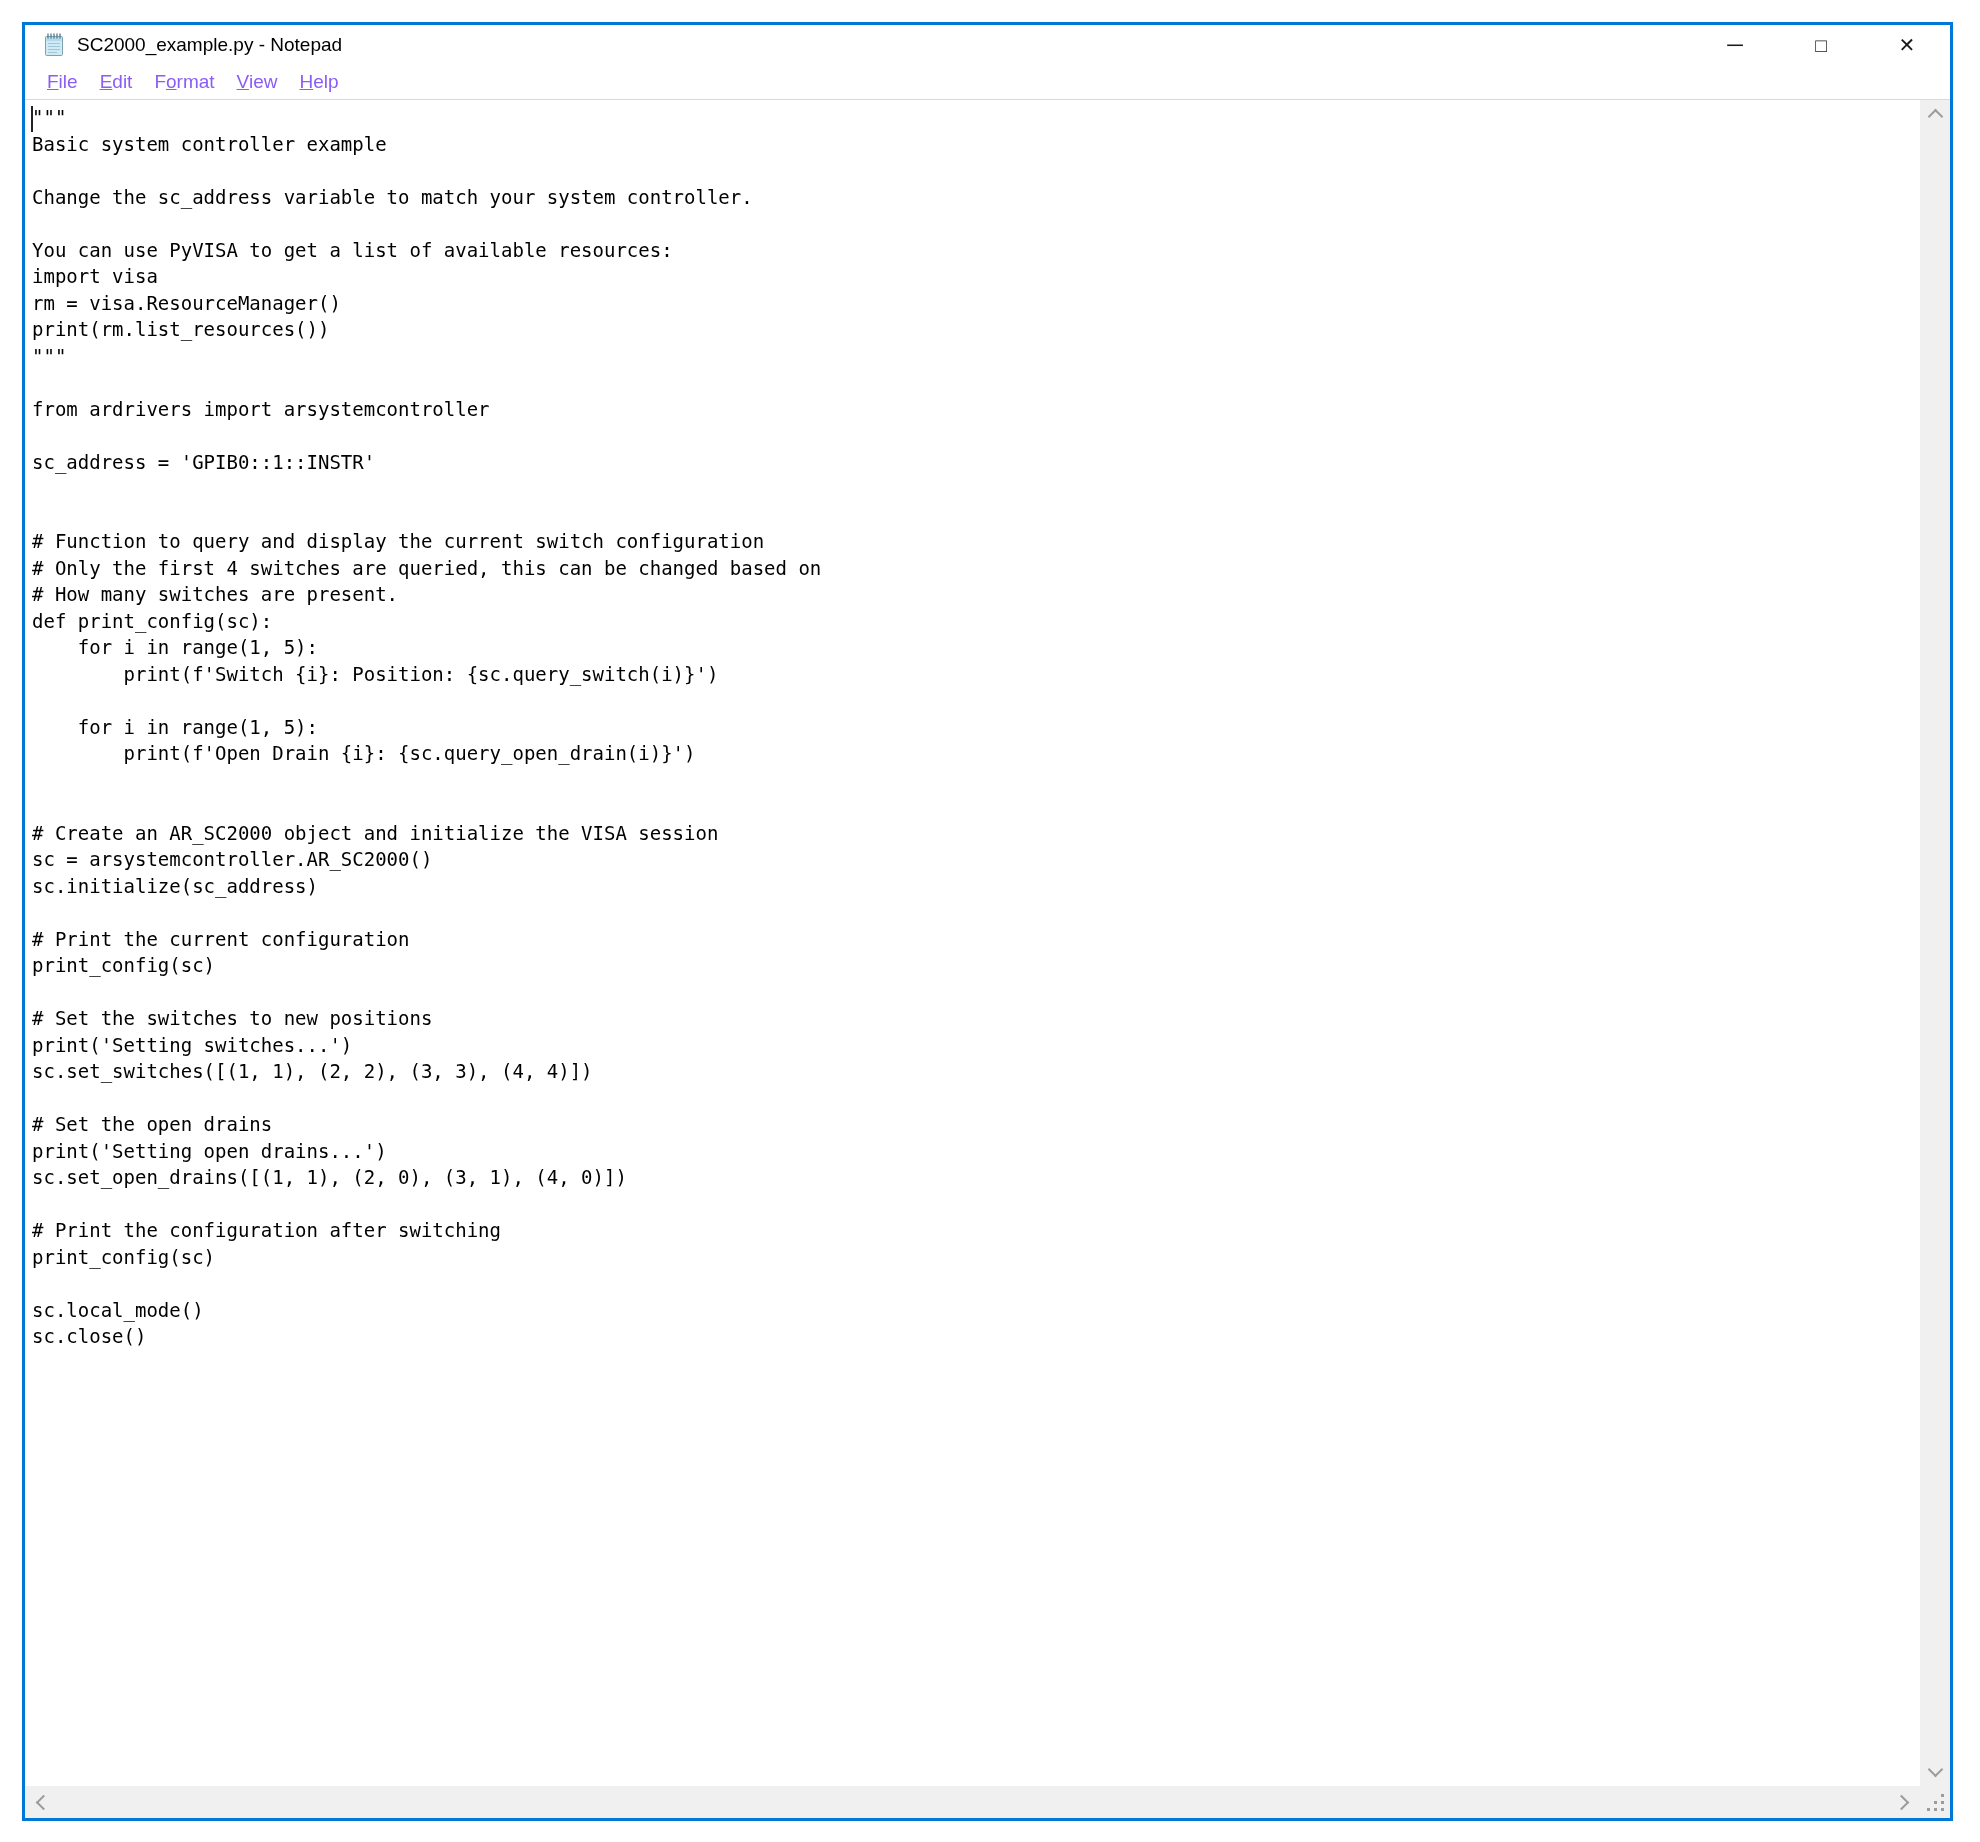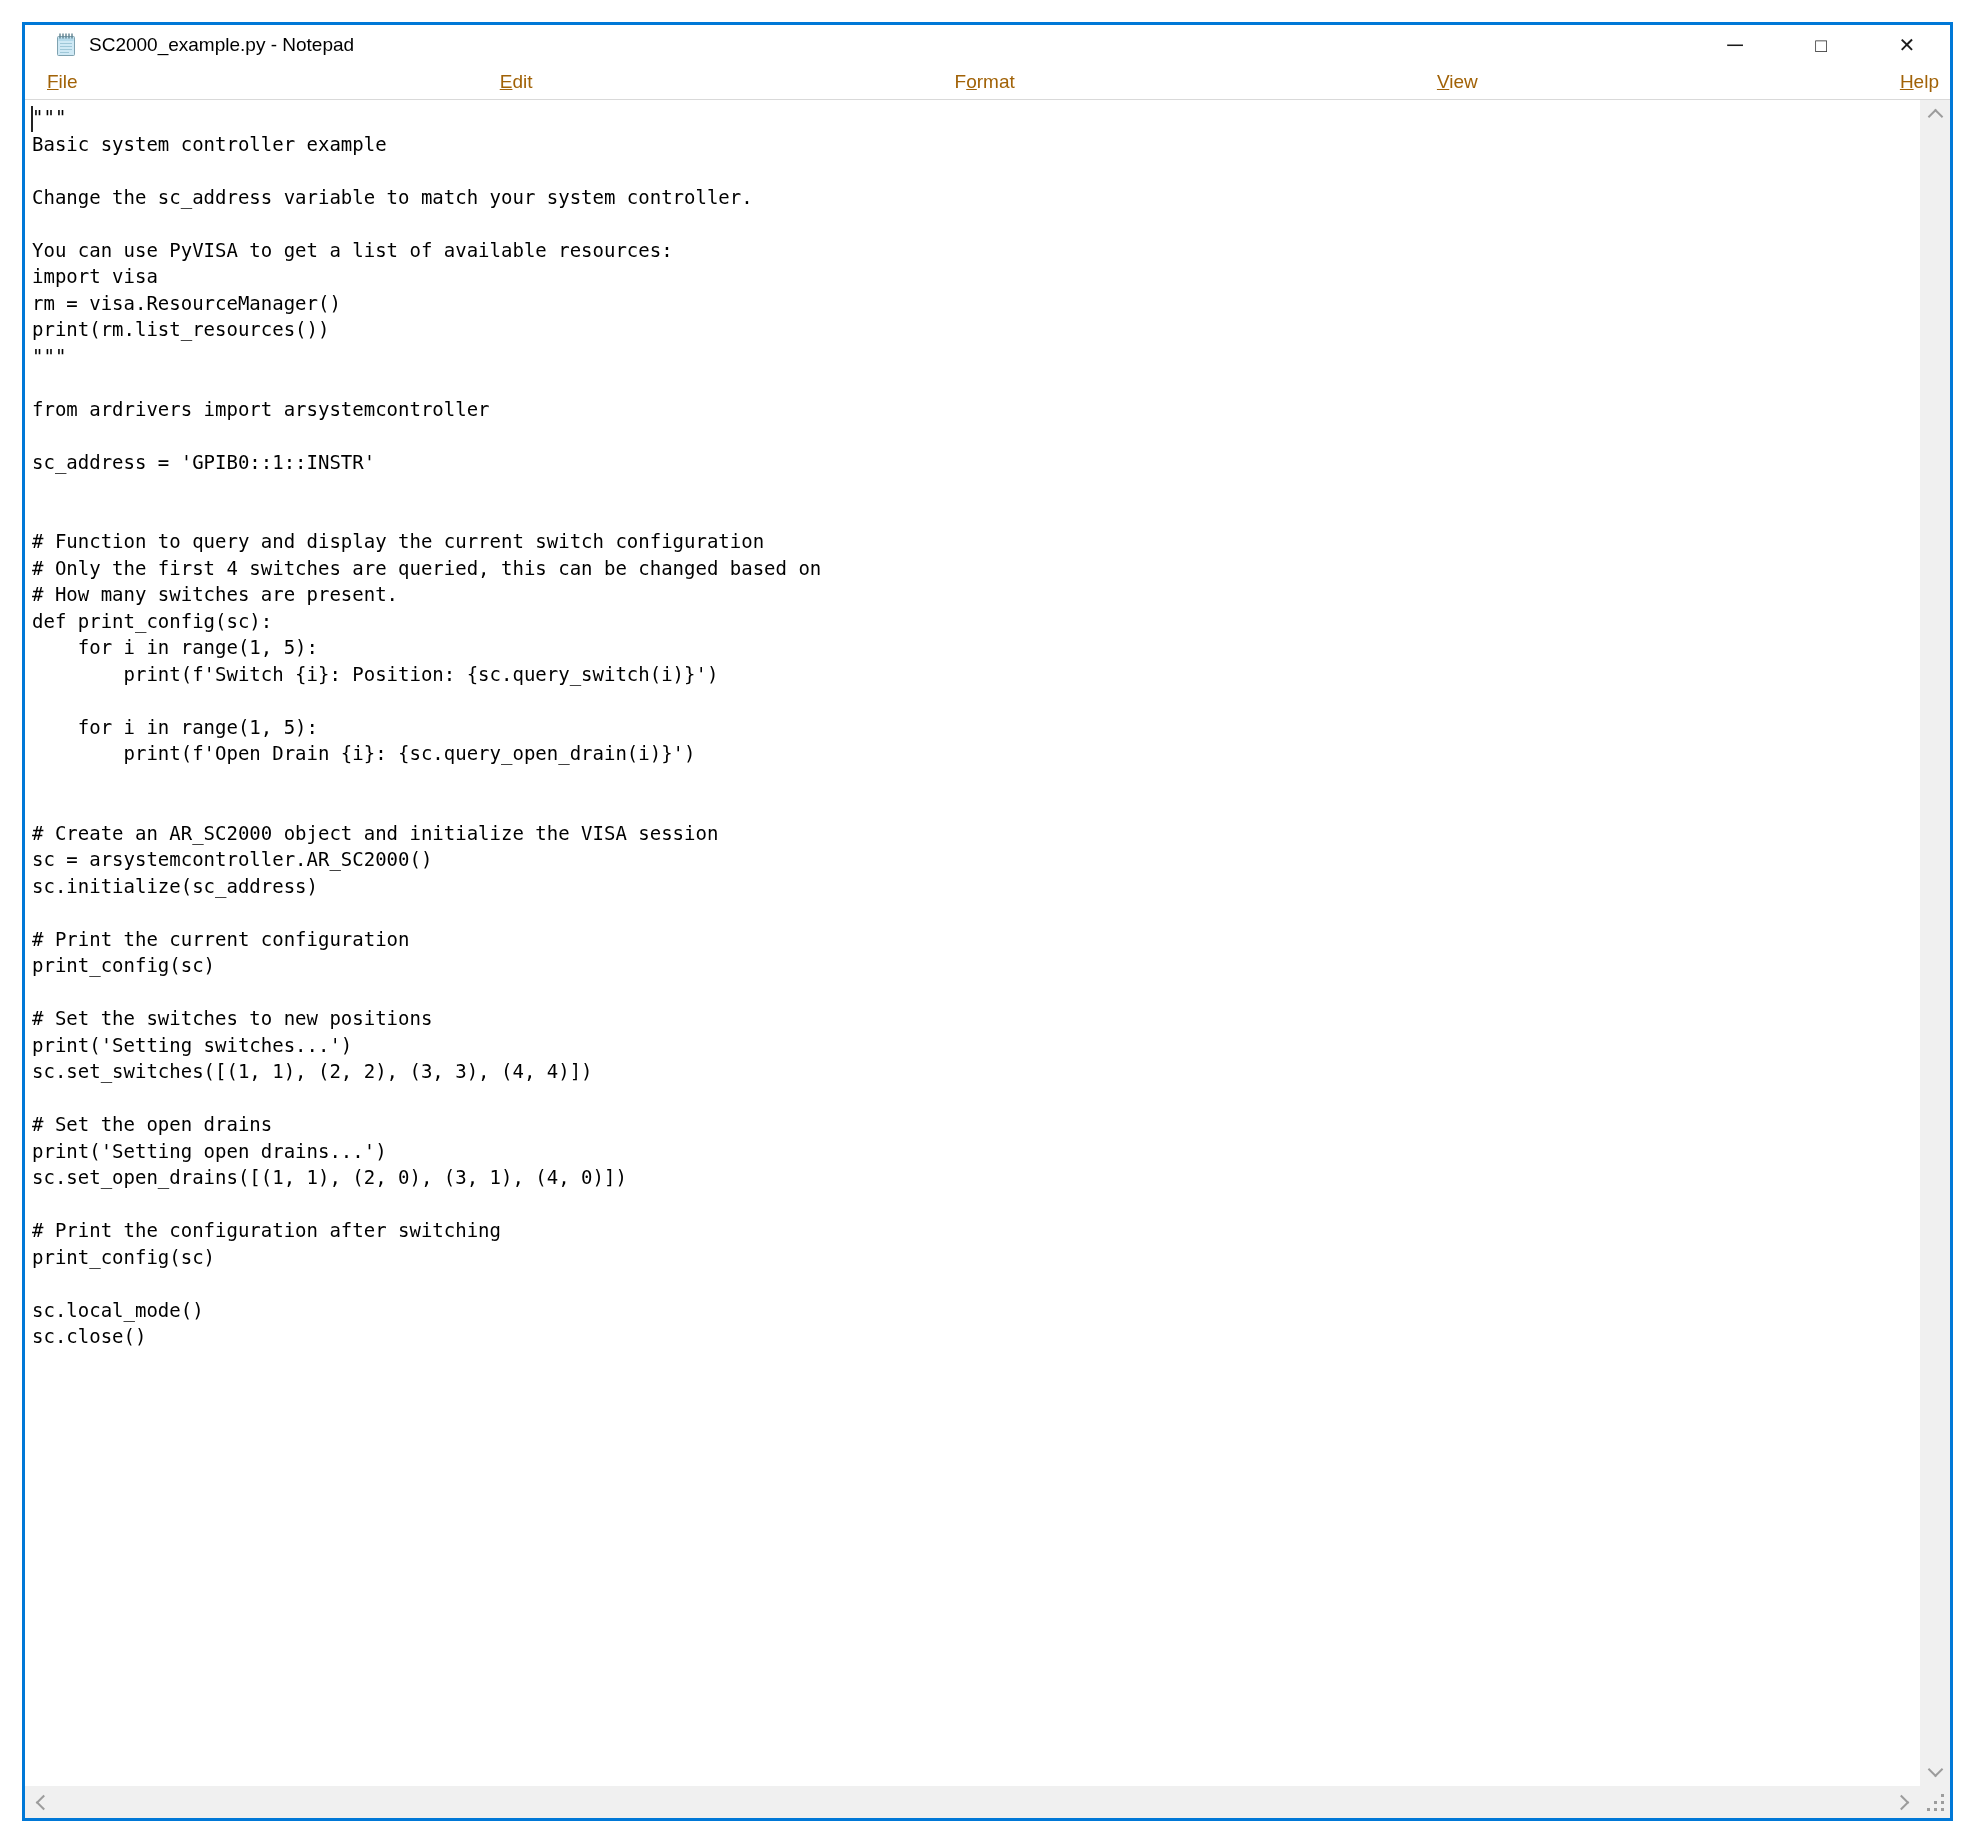--- a/index.html
+++ b/index.html
@@ -8,35 +8,35 @@
     font-family:"Liberation Sans", sans-serif;position:relative;
   }
   .window{
     position:absolute;left:22px;top:22px;width:1931px;height:1799px;
     border:3px solid #0078d7;background:#ffffff;box-sizing:border-box;
     display:flex;flex-direction:column;
   }
   
   .titlebar{
     height:40px;flex:0 0 40px;display:flex;align-items:center;
-    padding-left:16px;background:#ffffff;user-select:none;margin-left:12px;
+    padding-left:16px;background:#ffffff;user-select:none;
   }
   .app-icon{width:26px;height:28px;margin-right:10px;flex:0 0 auto;display:block;}
   .title{font-size:19px;color:#000;white-space:nowrap;}
   .controls{margin-left:auto;display:flex;align-self:stretch;}
   .ctrl{
     width:86px;display:flex;align-items:center;justify-content:center;
     font-size:20px;color:#1a1a1a;cursor:default;line-height:1;
   }
   .ctrl.min{font-size:22px;}
   .ctrl.max{font-size:19px;}
   
   .menubar{
     height:34px;flex:0 0 34px;display:flex;align-items:center;
-    padding-left:11px;background:#ffffff;font-size:19px;color:#a16207;justify-content:space-between;
+    padding-left:11px;background:#ffffff;font-size:19px;color:#8b5cf6;
   }
   .menu-item{padding:2px 11px;white-space:nowrap;}
   .menu-item u{text-decoration:underline;}
   
   .content{flex:1;display:flex;flex-direction:column;min-height:0;}
   .editor-row{flex:1;display:flex;border-top:1px solid #d9d9d9;min-height:0;}
   .editor{flex:1;position:relative;background:#ffffff;overflow:hidden;}
   .editor pre{
     margin:0;padding:4px 0 0 7px;
     font-family:"DejaVu Sans Mono", monospace;

